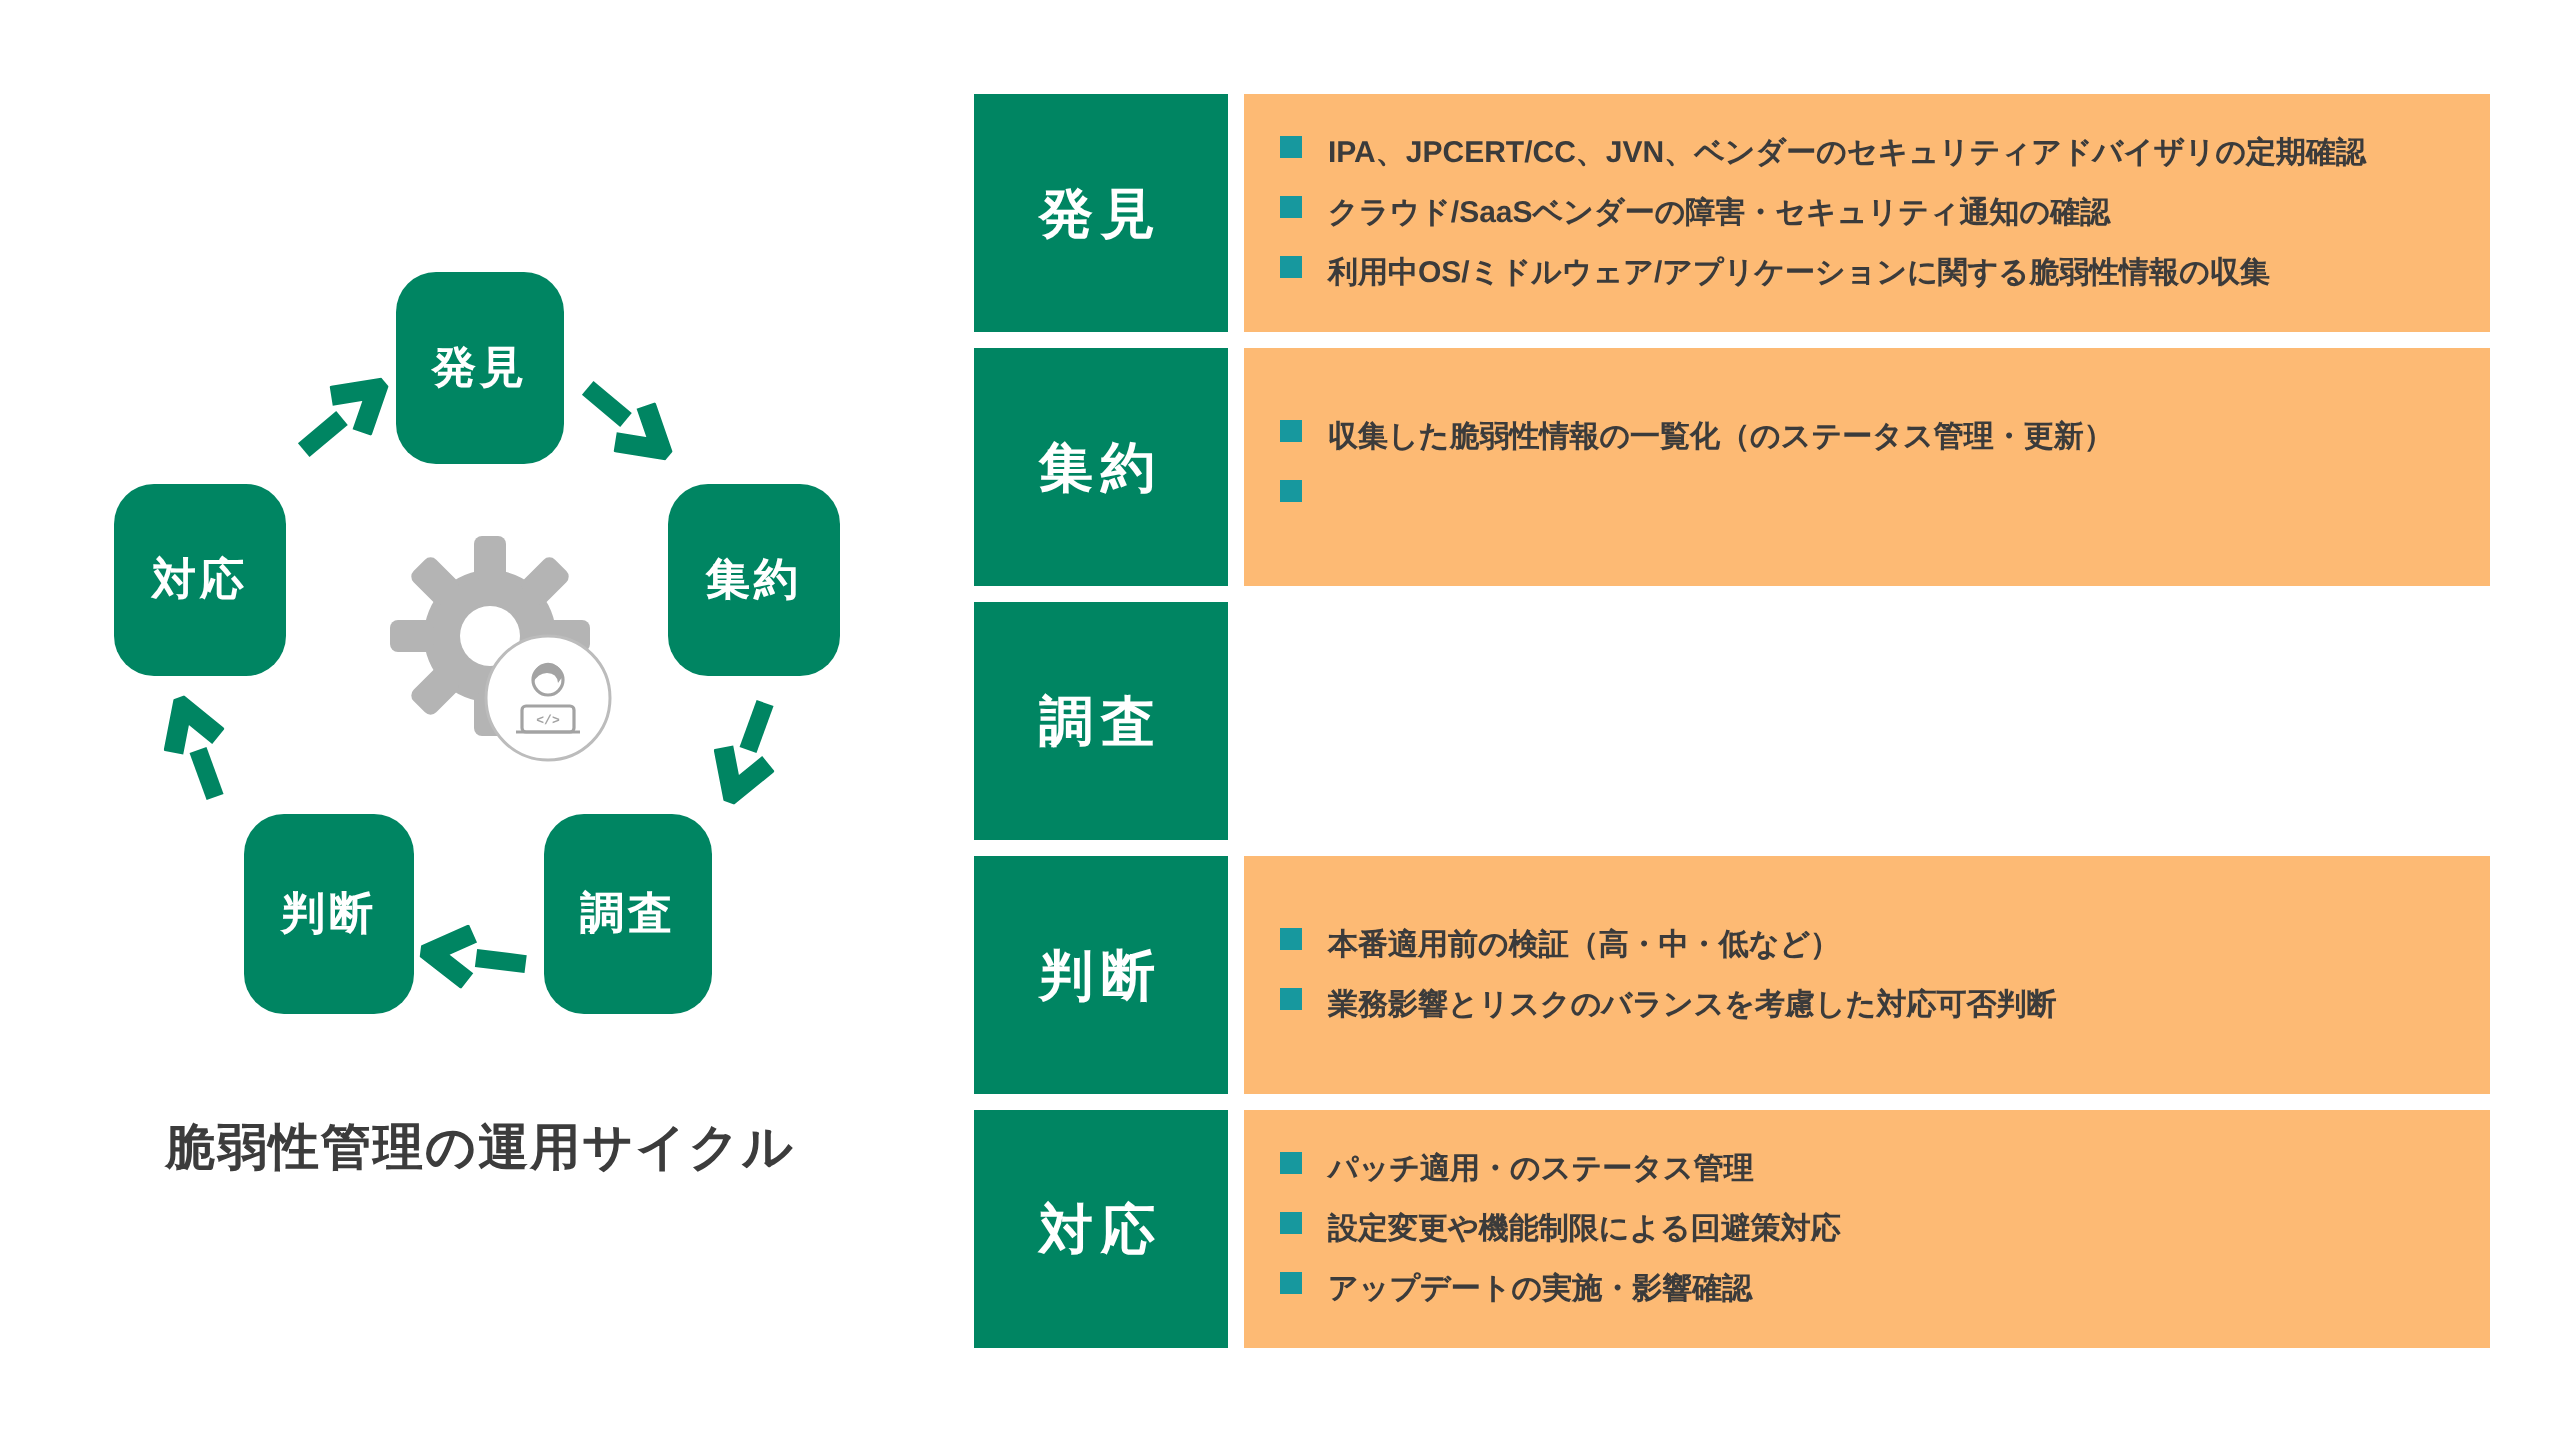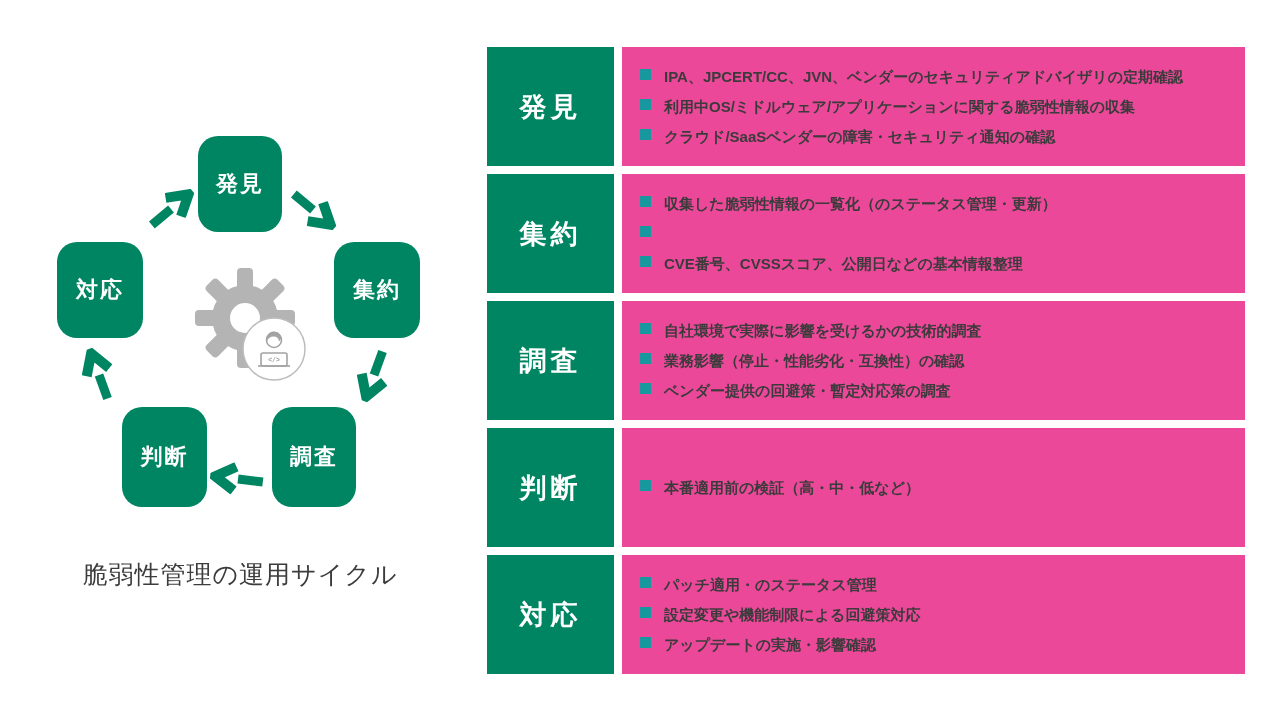--- a/index.html
+++ b/index.html
@@ -16,37 +16,37 @@
     position:absolute; background:#008562; border-radius:20px;
     color:#ffffff; font-weight:bold; font-size:22px; letter-spacing:2px;
     display:flex; align-items:center; justify-content:center;
   }
   .arrow-wrap { position:absolute; width:56px; height:32px; }
   .arrow-wrap svg { display:block; }
   .arrow-shaft { stroke:#008562; stroke-width:9; fill:none; }
   .arrow-head  { stroke:#008562; stroke-width:10; fill:none; stroke-linejoin:miter; }
   #cycle-title {
     position:absolute; left:0; top:560px; width:480px;
-    text-align:center; font-size:25px; font-weight:normal;
+    text-align:center; font-size:25px; font-weight:bold;
     color:#3c3c3c; letter-spacing:1px; line-height:28px;
   }
 
   
   #process-panel {
     position:absolute; left:487px; top:47px; width:758px;
     display:flex; flex-direction:column; gap:8px;
   }
   .process-row { display:flex; gap:8px; height:119px; }
   .process-step-label {
     width:127px; flex:0 0 127px; background:#008562;
     color:#ffffff; font-weight:bold; font-size:27px; letter-spacing:4px;
     display:flex; align-items:center; justify-content:center;
   }
   .process-detail-box {
-    flex:1; background:#ec4899;
+    flex:1; background:#fdba74;
     display:flex; flex-direction:column; justify-content:center;
     padding-left:18px; padding-right:6px;
   }
   .process-detail-box ul { list-style:none; }
   .process-detail-box li {
     font-size:15px; line-height:30px; font-weight:bold; color:#3b3b3b;
     white-space:nowrap;
   }
   .sq {
     display:inline-block; width:11px; height:11px; background:#17989e;
@@ -127,50 +127,43 @@
 
     <div id="cycle-title">脆弱性管理の運用サイクル</div>
   </div>
 
   <div id="process-panel">
       <div class="process-row">
     <div class="process-step-label">発見</div>
     <div class="process-detail-box">
       <ul>
             <li><span class="sq"></span><span>IPA、JPCERT/CC、JVN、ベンダーのセキュリティアドバイザリの定期確認</span></li>
+            <li><span class="sq"></span><span>クラウド/SaaSベンダーの障害・セキュリティ通知の確認</span></li>
             <li><span class="sq"></span><span>利用中OS/ミドルウェア/アプリケーションに関する脆弱性情報の収集</span></li>
-            <li><span class="sq"></span><span>クラウド/SaaSベンダーの障害・セキュリティ通知の確認</span></li>
           </ul>
     </div>
   </div>
       <div class="process-row">
     <div class="process-step-label">集約</div>
     <div class="process-detail-box">
       <ul>
             <li><span class="sq"></span><span>収集した脆弱性情報の一覧化（のステータス管理・更新）</span></li>
             <li><span class="sq"></span></li>
-            <li><span class="sq"></span><span>CVE番号、CVSSスコア、公開日などの基本情報整理</span></li>
           </ul>
     </div>
   </div>
       <div class="process-row">
     <div class="process-step-label">調査</div>
-    <div class="process-detail-box">
-      <ul>
-            <li><span class="sq"></span><span>自社環境で実際に影響を受けるかの技術的調査</span></li>
-            <li><span class="sq"></span><span>業務影響（停止・性能劣化・互換性）の確認</span></li>
-            <li><span class="sq"></span><span>ベンダー提供の回避策・暫定対応策の調査</span></li>
-          </ul>
-    </div>
   </div>
       <div class="process-row">
     <div class="process-step-label">判断</div>
     <div class="process-detail-box">
       <ul>
             <li><span class="sq"></span><span>本番適用前の検証（高・中・低など）</span></li>
+            <li><span class="sq"></span><span>業務影響とリスクのバランスを考慮した対応可否判断</span></li>
           </ul>
     </div>
   </div>
       <div class="process-row">
     <div class="process-step-label">対応</div>
     <div class="process-detail-box">
       <ul>
             <li><span class="sq"></span><span>パッチ適用・のステータス管理</span></li>
             <li><span class="sq"></span><span>設定変更や機能制限による回避策対応</span></li>
             <li><span class="sq"></span><span>アップデートの実施・影響確認</span></li>

